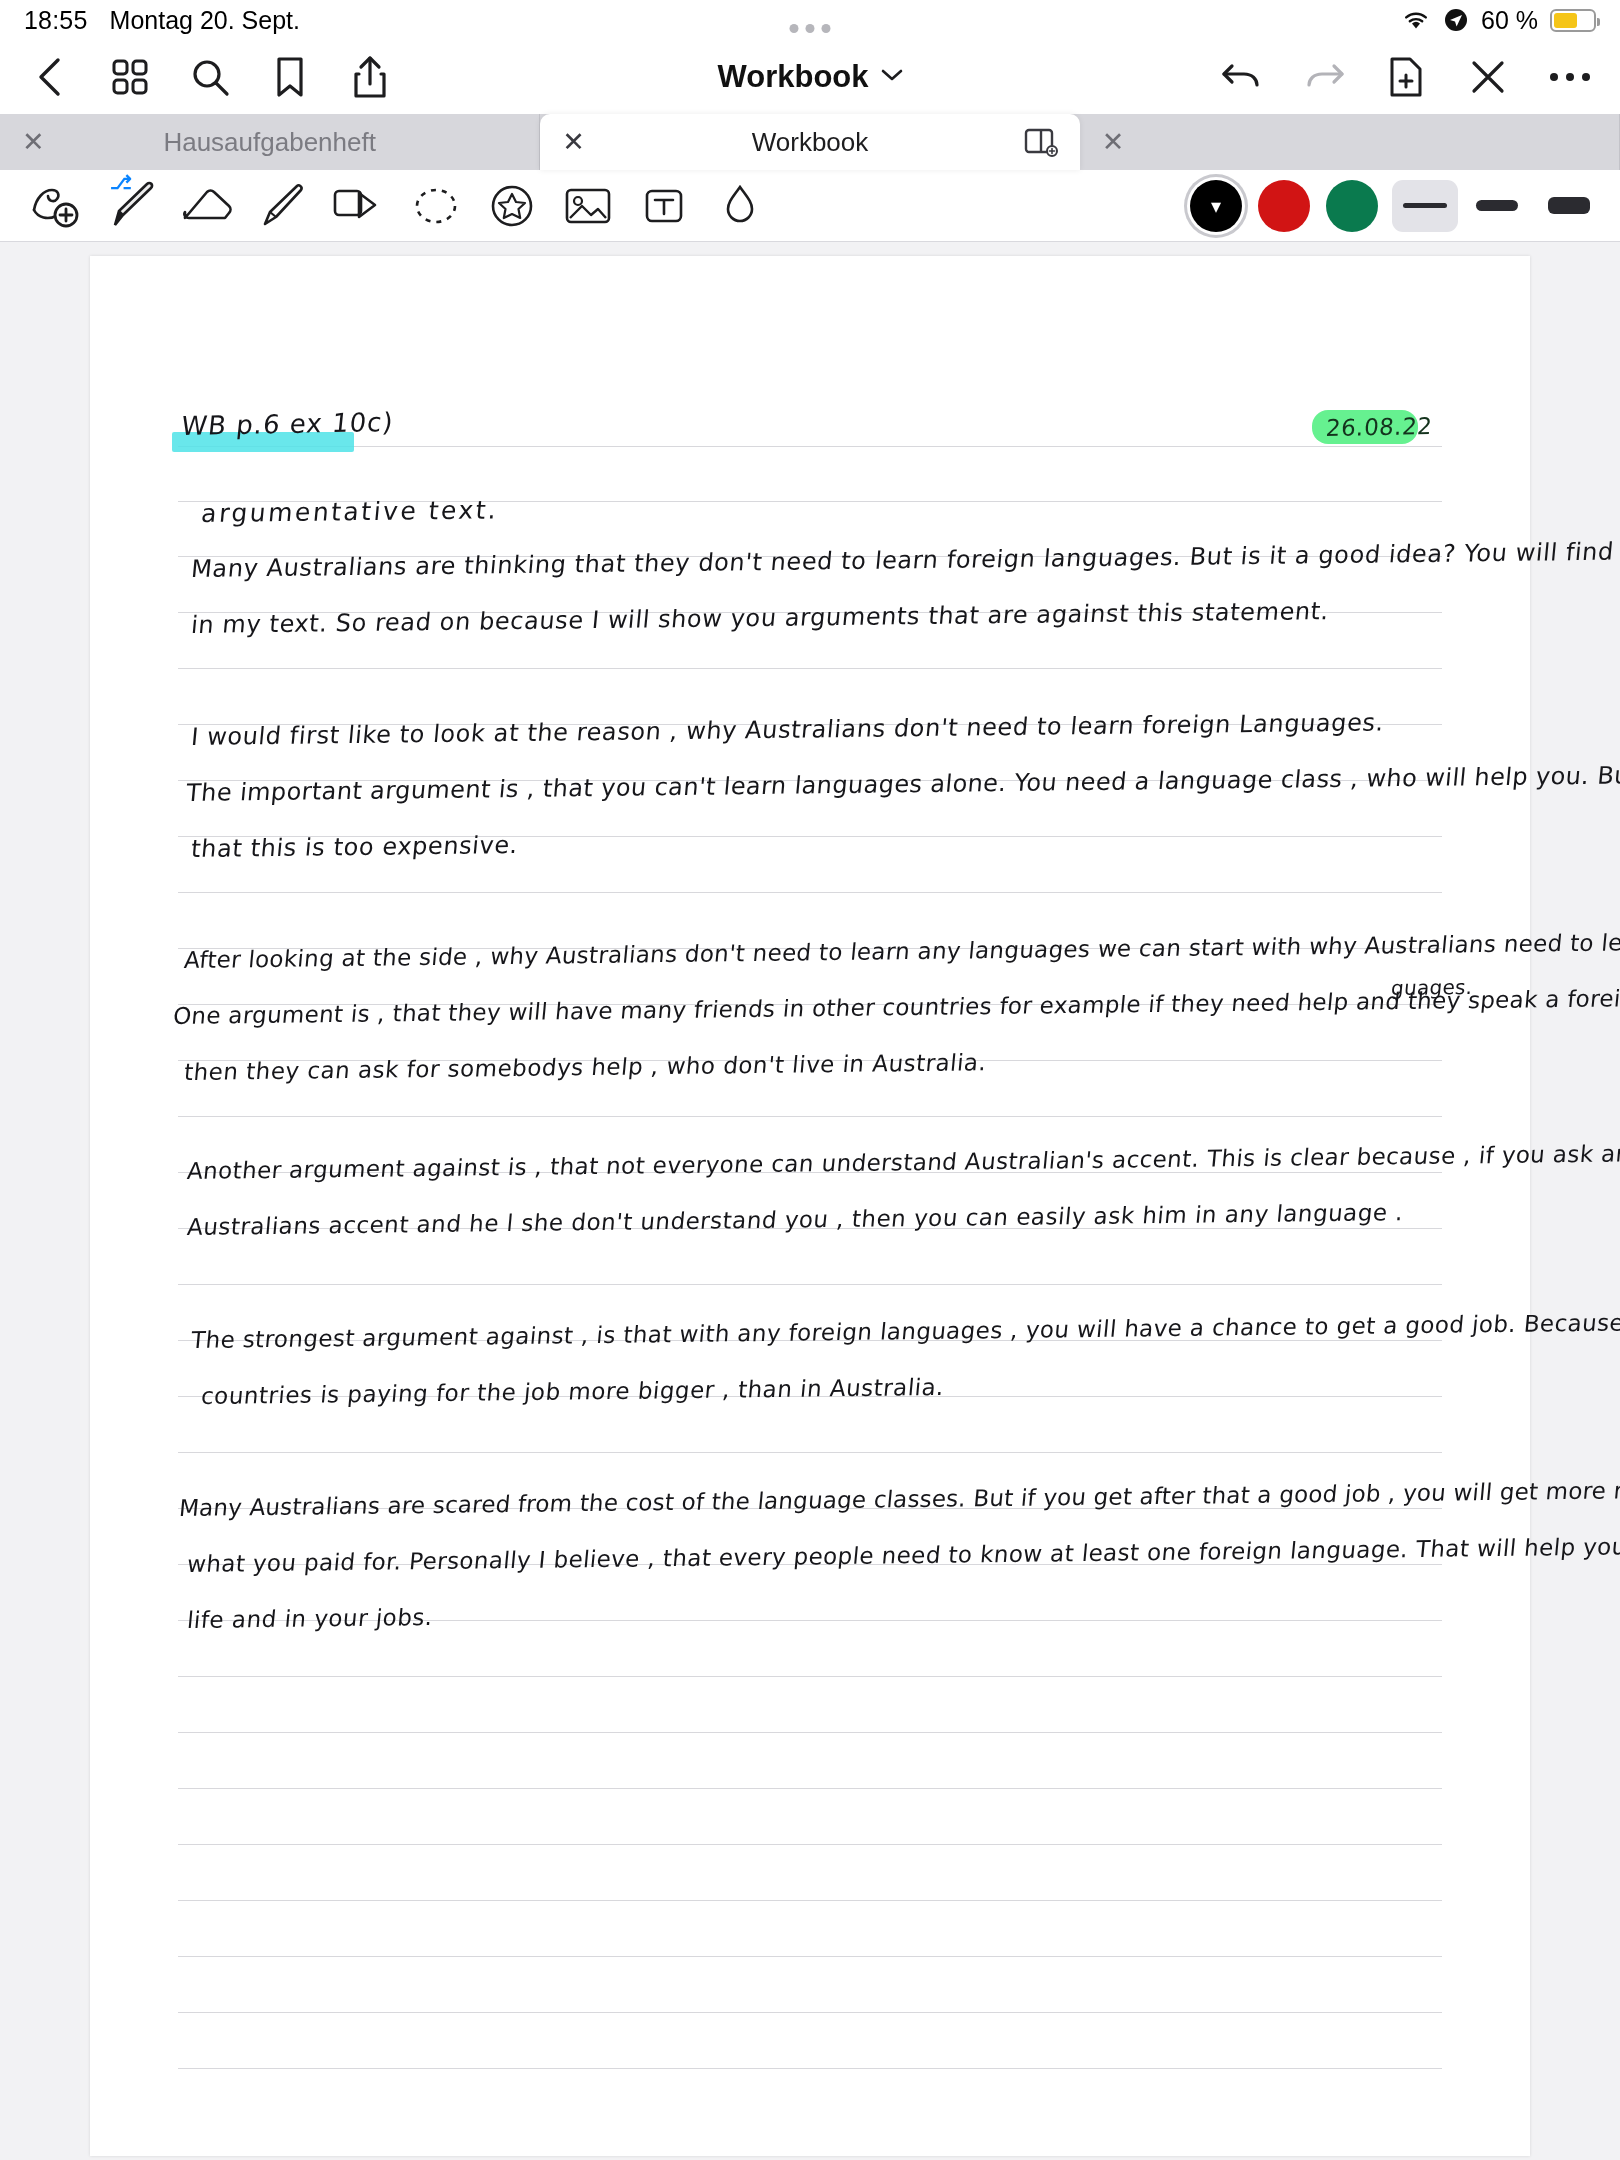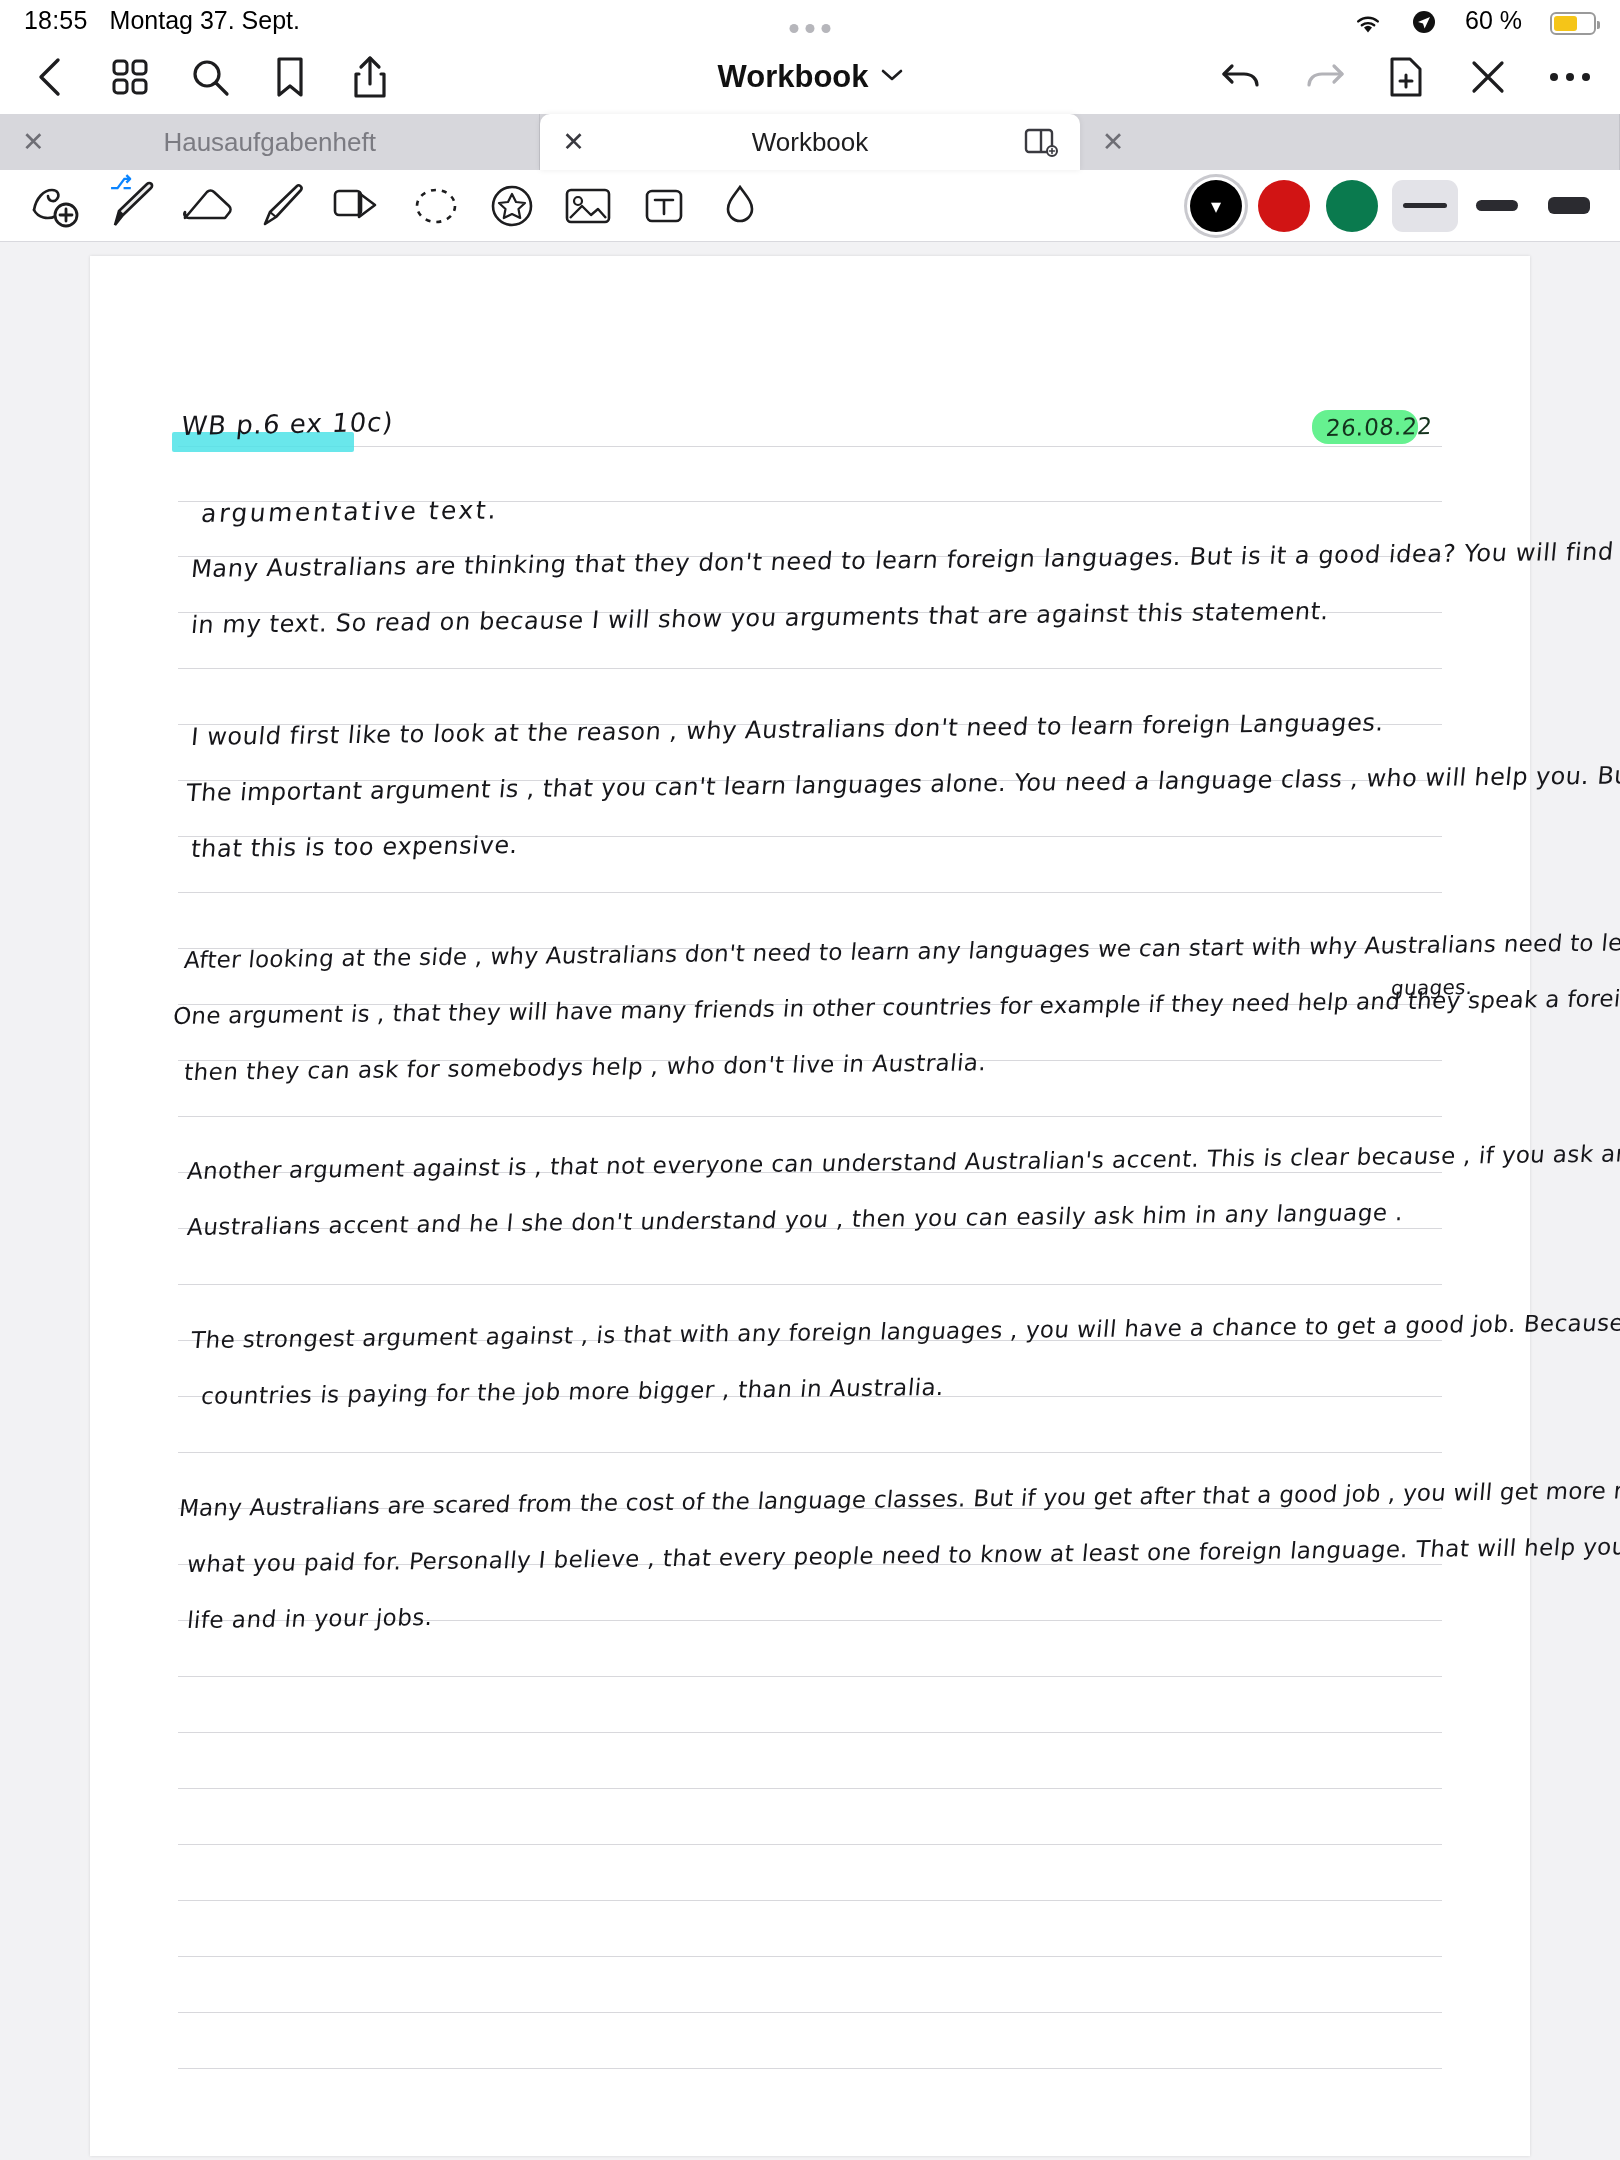--- a/index.html
+++ b/index.html
@@ -22,21 +22,21 @@
     display: flex; align-items: center;
     padding: 0 24px;
     font-size: 25px;
     color: #000000;
     flex: 0 0 40px;
   }
   .statusbar .time { font-weight: 400; letter-spacing: .2px; }
   .statusbar .date { margin-left: 22px; font-weight: 400; }
   .statusbar .right {
     margin-left: auto;
-    display: flex; align-items: flex-end; gap: 28px;
+    display: flex; align-items: center; gap: 12px;
   }
   .wifi-icon svg { display: block; }
   .loc-icon { width: 26px; height: 26px; }
   .batt-pct { font-size: 25px; }
   .batt {
     width: 46px; height: 23px;
     border: 2px solid #9a9a9a; border-radius: 6px;
     position: relative; padding: 2px;
   }
   .batt::after {
@@ -186,21 +186,21 @@
     transform: rotate(-1deg) skewX(-6deg);
   }
 </style>
 </head>
 <body>
 
 <div class="app">
 
   <div class="statusbar">
     <span class="time">18:55</span>
-    <span class="date">Montag 37. Sept.</span>
+    <span class="date">Montag 20. Sept.</span>
     <div class="right">
       <span class="wifi-icon">
         <svg width="30" height="22" viewBox="0 0 30 22">
             <path d="M15 19.5l4-5a6.2 6.2 0 0 0-8 0l4 5z" fill="#111"></path>
             <path d="M5.2 8.4a15 15 0 0 1 19.6 0" stroke="#111" stroke-width="2.4" fill="none" stroke-linecap="round"></path>
             <path d="M8.8 12.3a10 10 0 0 1 12.4 0" stroke="#111" stroke-width="2.4" fill="none" stroke-linecap="round"></path>
           </svg>
       </span>
       <span class="loc-icon">
         <svg width="26" height="26" viewBox="0 0 26 26">

